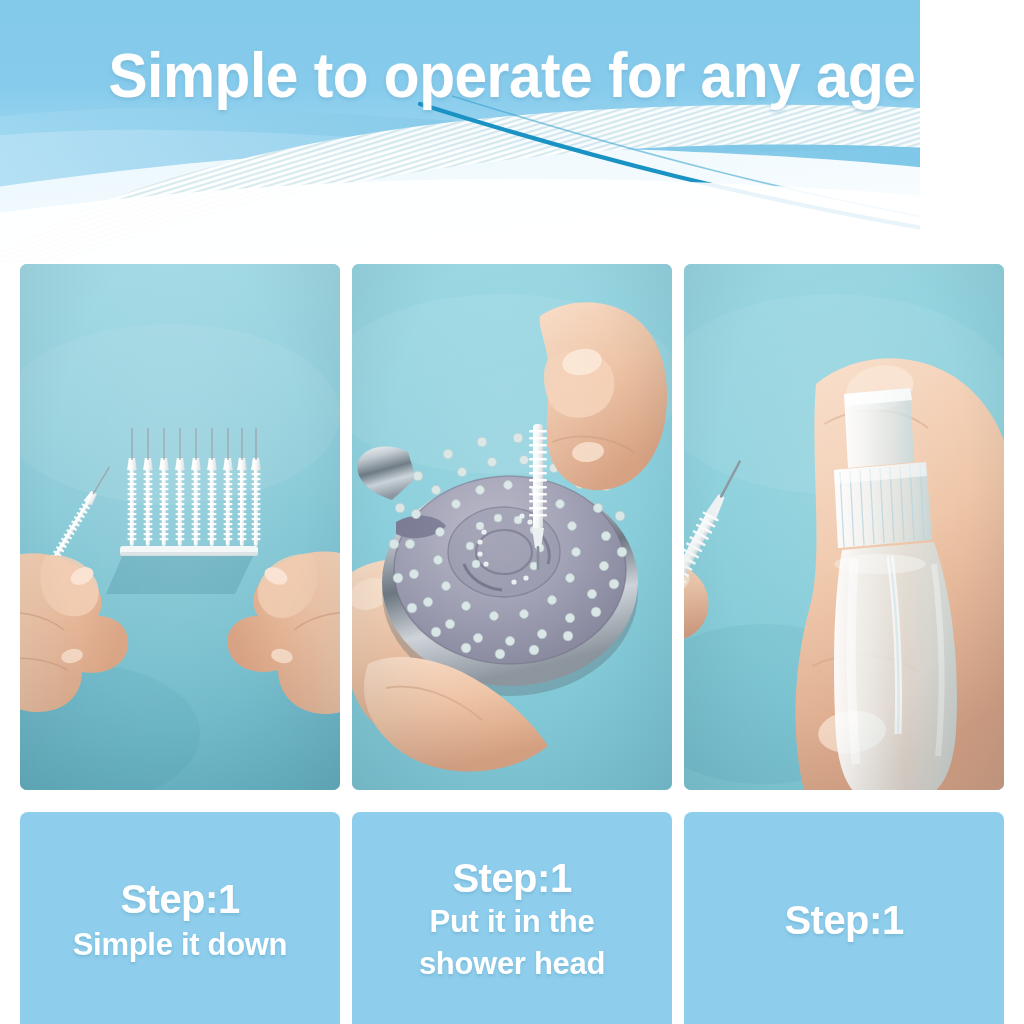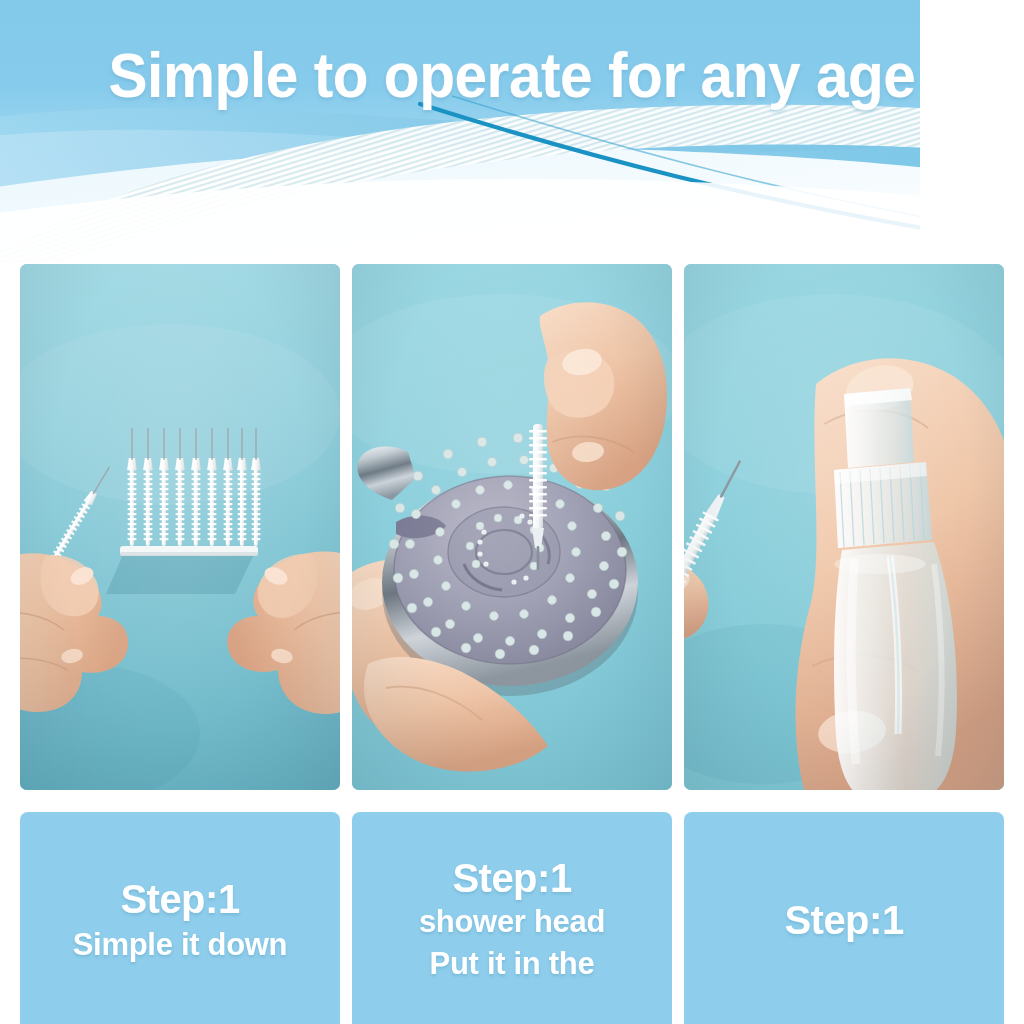--- a/index.html
+++ b/index.html
@@ -523,22 +523,22 @@
 
   <div class="captions">
 
     <div class="cap cap-1">
       <div class="cap-step">Step:1</div>
       <div class="cap-desc">Simple it down</div>
     </div>
 
     <div class="cap cap-2">
       <div class="cap-step">Step:1</div>
+      <div class="cap-desc">Put it in the</div>
       <div class="cap-desc">shower head</div>
-      <div class="cap-desc">Put it in the</div>
     </div>
 
     <div class="cap cap-3">
       <div class="cap-step">Step:1</div>
     </div>
   </div>
 
 </div>
 
 </body></html>

